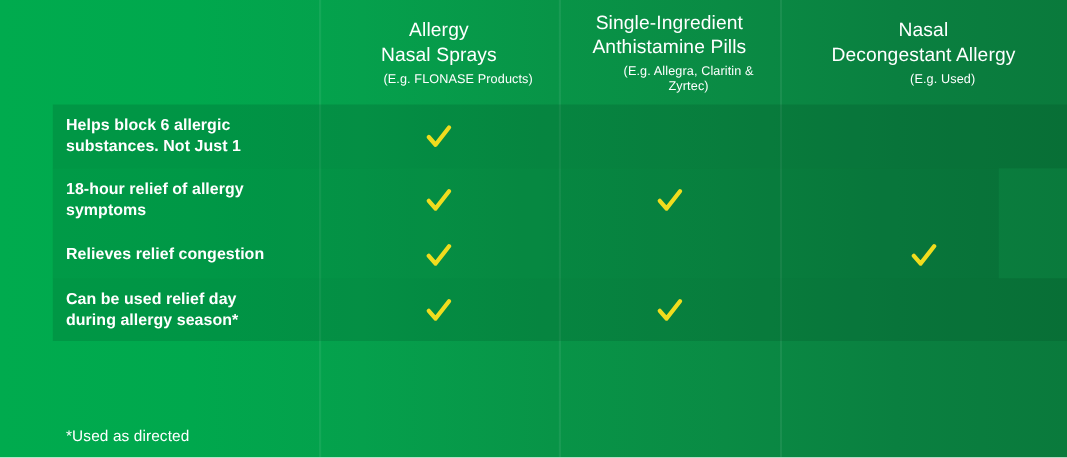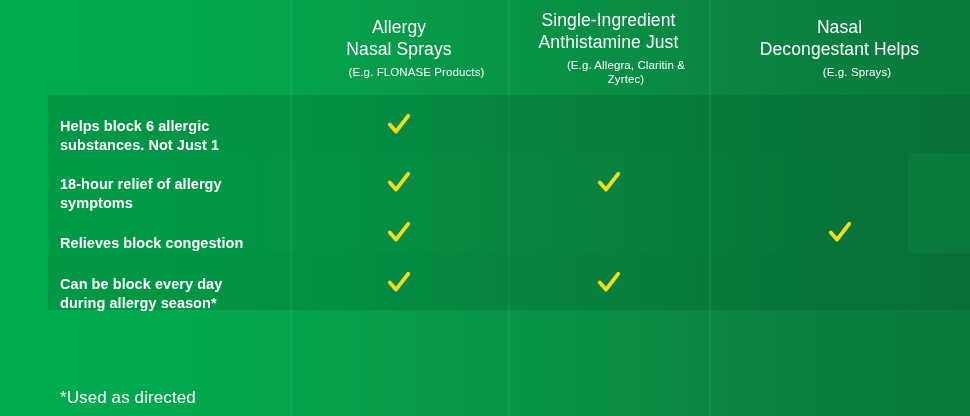--- a/index.html
+++ b/index.html
@@ -115,21 +115,20 @@
     width: 225px;
     height: 100%;
     display: flex;
     align-items: center;
     color: #ffffff;
     font-size: 14.5px;
     font-weight: 700;
     line-height: 1.3;
     letter-spacing: 0.05px;
     white-space: pre-line;
-    margin-top: 12px;
   }
 
   .cell {
     position: absolute;
     top: 0;
     height: 100%;
     display: flex;
     align-items: center;
     justify-content: center;
   }
@@ -149,21 +148,21 @@
     stroke-linecap: round;
     stroke-linejoin: round;
   }
 
   
   .footnote {
     position: absolute;
     left: 60px;
     top: 388px;
     color: #ffffff;
-    font-size: 17px;
+    font-size: 14px;
     font-weight: 400;
     letter-spacing: 0.1px;
   }
 </style>
 </head>
 <body>
 
 <div class="comparison-widget">
 
   <div class="col-divider d1"></div>
@@ -171,27 +170,27 @@
   <div class="col-divider d3"></div>
 
   <div class="table-header">
     <div class="col-head h1">
       <div class="title">Allergy
 Nasal Sprays</div>
       <div class="sub">(E.g. FLONASE Products)</div>
     </div>
     <div class="col-head h2">
       <div class="title">Single-Ingredient
-Anthistamine Just</div>
+Anthistamine Pills</div>
       <div class="sub">(E.g. Allegra, Claritin &amp; Zyrtec)</div>
     </div>
     <div class="col-head h3">
       <div class="title">Nasal
-Decongestant Helps</div>
-      <div class="sub">(E.g. Sprays)</div>
+Decongestant Allergy</div>
+      <div class="sub">(E.g. Used)</div>
     </div>
   </div>
 
   <div class="rows">
 
     <div class="row shade-strong" style="height:58px">
       <div class="row-band"></div>
       <div class="row-label">Helps block 6 allergic
 substances. Not Just 1</div>
       <div class="cell c1">
@@ -222,39 +221,39 @@
           </svg>
       </div>
       <div class="cell c3 empty">
         
       </div>
     </div>
 
 
     <div class="row shade-soft" style="height:43px">
       <div class="row-band"></div>
-      <div class="row-label">Relieves block congestion</div>
+      <div class="row-label">Relieves relief congestion</div>
       <div class="cell c1">
         <svg class="check" viewBox="0 0 24 24">
             <path d="M3.5 12.5 L9.2 19 L20.5 4.5"></path>
           </svg>
       </div>
       <div class="cell c2 empty">
         
       </div>
       <div class="cell c3">
         <svg class="check" viewBox="0 0 24 24">
             <path d="M3.5 12.5 L9.2 19 L20.5 4.5"></path>
           </svg>
       </div>
     </div>
 
     <div class="row shade-strong" style="height:57px">
       <div class="row-band"></div>
-      <div class="row-label">Can be block every day
+      <div class="row-label">Can be used relief day
 during allergy season*</div>
       <div class="cell c1">
         <svg class="check" viewBox="0 0 24 24">
             <path d="M3.5 12.5 L9.2 19 L20.5 4.5"></path>
           </svg>
       </div>
       <div class="cell c2">
         <svg class="check" viewBox="0 0 24 24">
             <path d="M3.5 12.5 L9.2 19 L20.5 4.5"></path>
           </svg>

